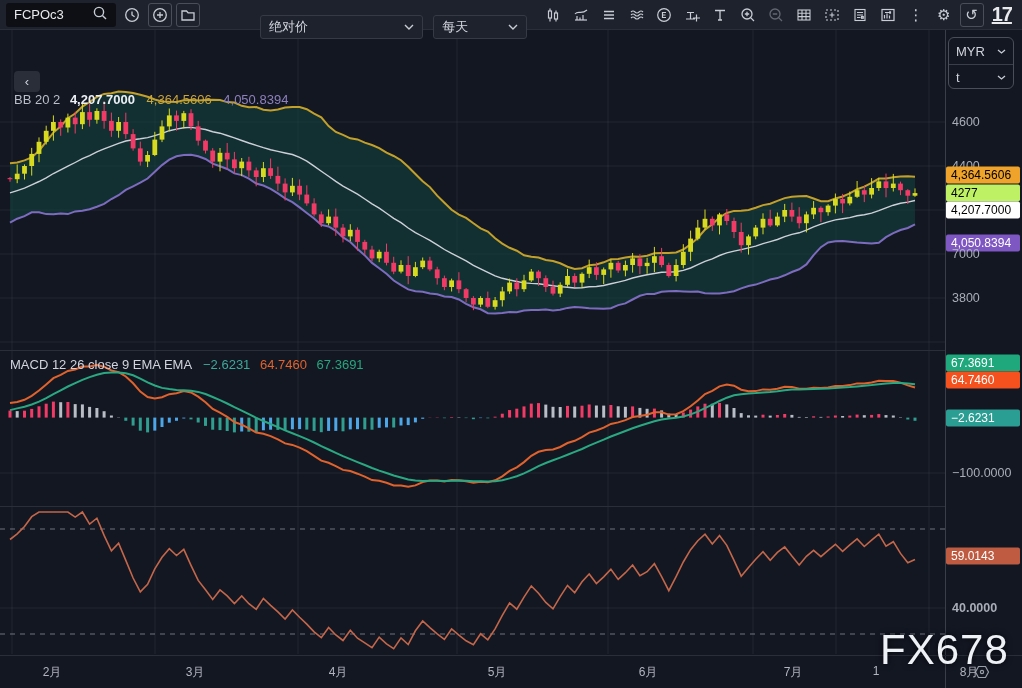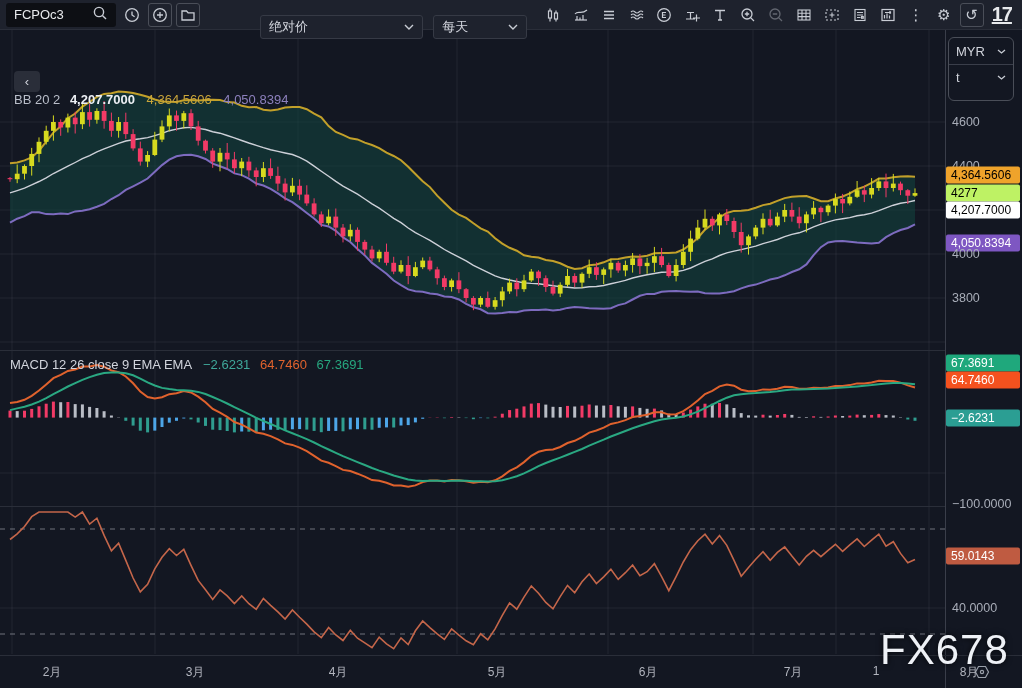--- a/index.html
+++ b/index.html
@@ -35,21 +35,21 @@
   .legend { position:absolute; z-index:5; font-size:13px; color:#d1d4dc; white-space:nowrap; }
   .legend .dim { color:#787b86; }
   .legend .yellow { color:#d6d838; }
   .legend b { font-weight:bold; }
   .collapse-btn { position:absolute; left:14px; top:71px; width:26px; height:21px; background:#2a2e39;
     border-radius:4px; color:#d1d4dc; font-size:13px; display:flex; align-items:center;
     justify-content:center; z-index:6; cursor:pointer; }
 
   
   .axis-col { position:absolute; left:946px; top:30px; width:76px; bottom:33px; z-index:6; }
-  .cur-box { position:absolute; left:2px; top:7px; width:66px; height:64px; border:1px solid #4a4e58;
+  .cur-box { position:absolute; left:2px; top:7px; width:66px; height:52px; border:1px solid #4a4e58;
     border-radius:6px; color:#d1d4dc; font-size:13px; }
   .cur-row { height:26px; display:flex; align-items:center; justify-content:space-between; padding:0 7px; cursor:pointer; }
   .cur-row + .cur-row { border-top:1px solid #3a3e4a; }
   .tick-label { position:absolute; left:6px; transform:translateY(-50%); color:#a8adb8;
     font-size:12.5px; white-space:nowrap; }
   .price-badge { position:absolute; left:0px; width:74px; height:17px; line-height:17px;
     transform:translateY(-50%); font-size:12px; padding-left:5px; border-radius:2px; white-space:nowrap; }
 
   
   .time-axis { position:absolute; left:0; right:0; top:655px; height:33px; border-top:1px solid #2a2e39;
@@ -656,28 +656,28 @@
             <path d="M1 1 L4.5 4 L8 1"></path>
           </svg>
       </div>
     </div>
   <div class="tick-label" style="top: 92px;">4600</div>
       <div class="tick-label" style="top: 136px;">4400</div>
       <div class="price-badge" style="top: 145px; background: rgb(239, 163, 43); color: rgb(0, 0, 0);">4,364.5606</div>
       <div class="price-badge" style="top: 163px; background: #bef264; color: rgb(0, 0, 0);">4277</div>
       <div class="price-badge" style="top: 180px; background: rgb(255, 255, 255); color: rgb(0, 0, 0);">4,207.7000</div>
       <div class="price-badge" style="top: 213px; background: rgb(126, 87, 194); color: rgb(255, 255, 255);">4,050.8394</div>
-      <div class="tick-label" style="top: 224px;">4000</div>
+      <div class="tick-label" style="top: 224px;">7000</div>
       <div class="tick-label" style="top: 268px;">3800</div>
       <div class="price-badge" style="top: 333px; background: rgb(31, 168, 124); color: rgb(255, 255, 255);">67.3691</div>
       <div class="price-badge" style="top: 350px; background: rgb(244, 81, 30); color: rgb(255, 255, 255);">64.7460</div>
       <div class="price-badge" style="top: 388px; background: rgb(43, 158, 147); color: rgb(255, 255, 255);">−2.6231</div>
-      <div class="tick-label" style="top: 443px; margin-top: 31px;">−100.0000</div>
+      <div class="tick-label" style="top: 443px;">−100.0000</div>
       <div class="price-badge" style="top: 526px; background: rgb(191, 91, 65); color: rgb(255, 255, 255);">59.0143</div>
-      <div class="tick-label" style="top: 578px;">40.0000</div>
+      <div class="tick-label" style="top: 578px; font-weight: bold;">40.0000</div>
     </div>
 
   <div class="time-axis" id="time-axis">
     <span class="tz-icon">
       <svg width="20" height="20" viewBox="0 0 20 20" fill="none" stroke="#9aa0aa" stroke-width="1.2">
         <path d="M6.5 4.5 h7 l3 5.5 -3 5.5 h-7 l-3 -5.5 z"></path>
           <circle cx="10" cy="10" r="1.6"></circle>
         </svg>
     </span>
   <div class="time-label" style="left: 12px;">2月</div>

